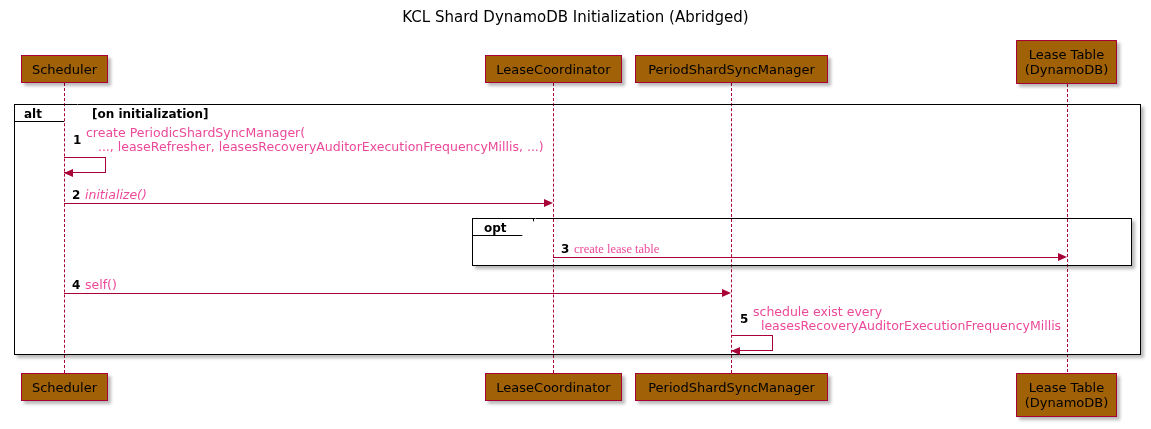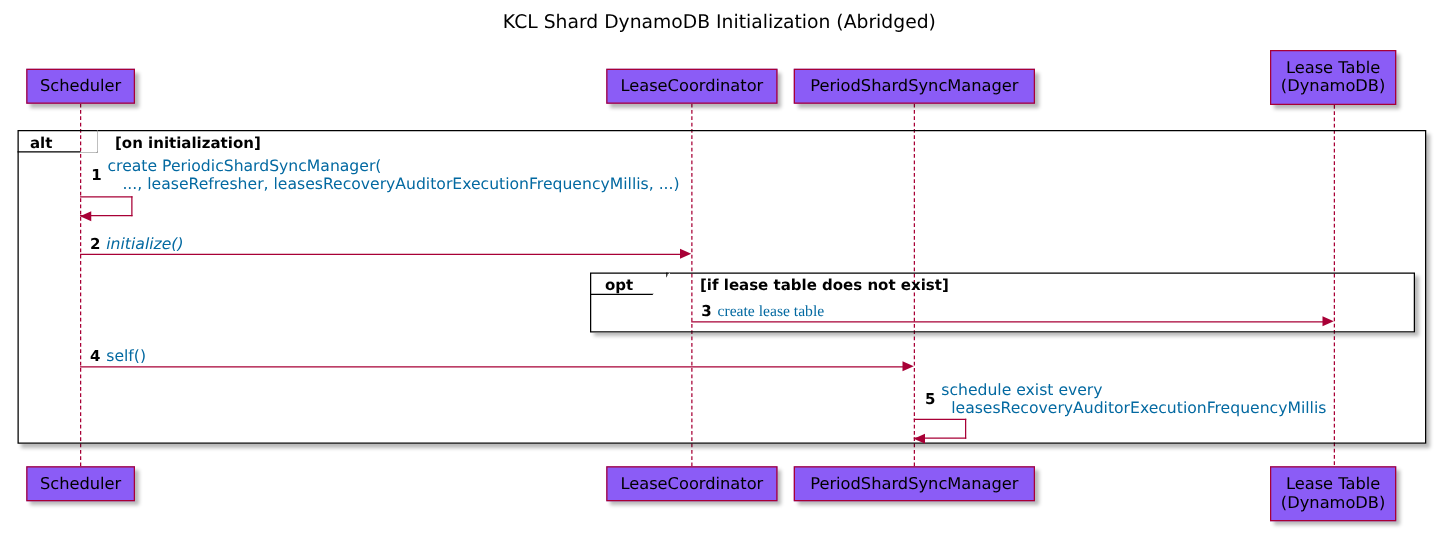--- a/index.html
+++ b/index.html
@@ -28,21 +28,21 @@
     width: 1151px;
     text-align: center;
     font-size: 15px;
     color: #000000;
     white-space: nowrap;
   }
   
   .participant {
     position: absolute;
     box-sizing: border-box;
-    background: #8b5cf6;
+    background: #a16207;
     border: 1.5px solid #A80036;
     color: #000000;
     font-size: 13px;
     text-align: center;
     line-height: 15px;
     display: flex;
     align-items: center;
     justify-content: center;
     box-shadow: 3px 3px 3px rgba(0,0,0,0.28);
     padding: 0 6px;
@@ -99,21 +99,21 @@
     position: absolute;
     width: 0; height: 0;
     border-top: 4px solid transparent;
     border-bottom: 4px solid transparent;
   }
   .msg-head.right { border-left: 9px solid #A80036; }
   .msg-head.left  { border-right: 9px solid #A80036; }
   .msg-label {
     position: absolute;
     font-size: 12.5px;
-    color: #0369a1;
+    color: #ec4899;
     white-space: pre;
     line-height: 14px;
   }
   .msg-num {
     position: absolute;
     font-size: 12px;
     font-weight: bold;
     color: #000000;
     white-space: nowrap;
   }
@@ -166,21 +166,20 @@
 
   <div class="msg-num" style="left:72px; top:188px;">2</div>
   <div class="msg-label" style="left:85px; top:188px;font-style:italic;">initialize()</div>
   <div class="msg-line" style="left:64px; top:203px; width:482px;"></div>
   <div class="msg-head right" style="left:544px; top:199px;"></div>
 
   <div class="frame" style="left:472px; top:218px; width:660px; height:48px;"></div>
   <div class="frame-tab" style="left:472px; top:218px; width:62px;"></div>
   <div class="frame-tab-cut" style="left:522px; top:218px; border-width:0 0 18px 14px; border-color:transparent transparent #FFFFFF transparent;"></div>
   <div class="frame-label" style="left:484px; top:221px;">opt</div>
-  <div class="frame-cond" style="left:560px; top:221px;">[if lease table does not exist]</div>
 
   <div class="msg-num" style="left:561px; top:242px;">3</div>
   <div class="msg-label" style="left:574px; top:242px;font-family:Liberation Serif, serif;">create lease table</div>
   <div class="msg-line" style="left:553px; top:257px; width:507px;"></div>
   <div class="msg-head right" style="left:1058px; top:253px;"></div>
 
   <div class="msg-num" style="left:72px; top:278px;">4</div>
   <div class="msg-label" style="left:85px; top:278px;">self()</div>
   <div class="msg-line" style="left:64px; top:293px; width:660px;"></div>
   <div class="msg-head right" style="left:722px; top:289px;"></div>

